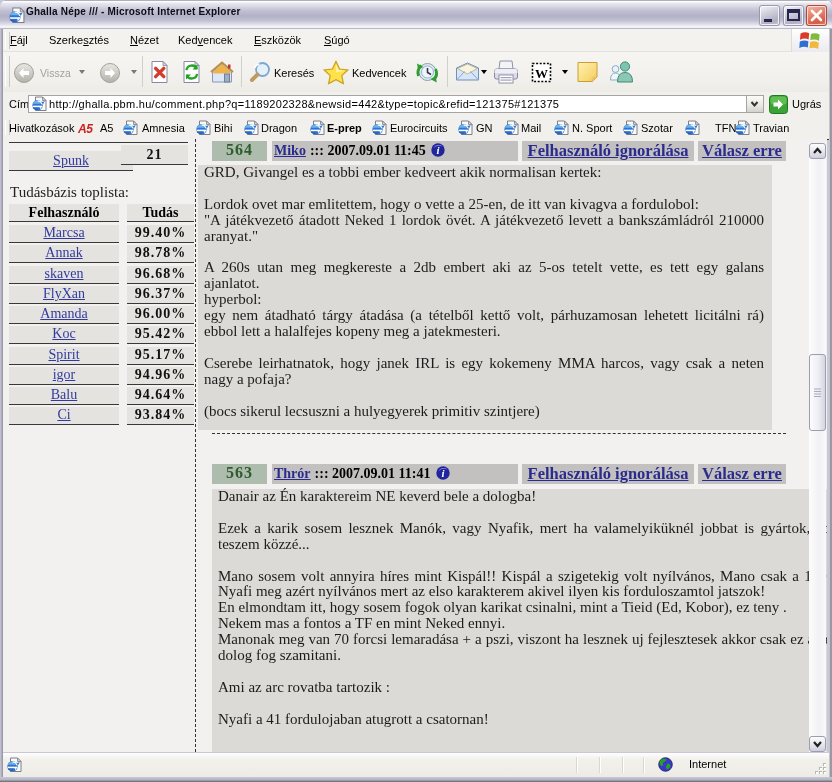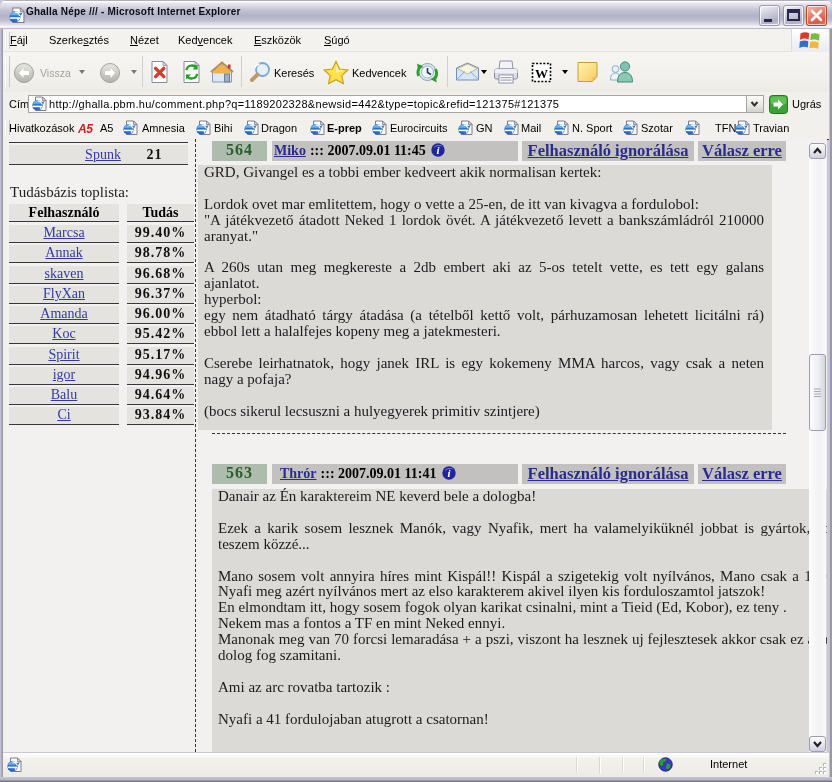--- a/index.html
+++ b/index.html
@@ -298,21 +298,21 @@
     <div class="link-item" style="left:696px;margin-left:16px;">TFN</div>
     <svg class="lico" style="left:731px;" viewBox="0 0 16 16">
         <use href="#iepage"></use>
       </svg>
     <div class="link-item" style="left:750px;">Travian</div>
   </div>
 
   <div class="content" id="content">
 
     <div style="position:absolute;left:6px;top:3px;width:179px;height:1px;background:#38383a;"></div>
-    <div class="scell" style="left:6px;top:6px;width:124px;height:19px;padding-left:32px;">
+    <div class="scell" style="left:6px;top:12px;width:124px;height:19px;">
         <div style="text-align:center;font-size:14px;padding-top:2px;"><span class="slink">Spunk</span></div>
       </div>
     <div class="scell" style="left:118px;top:6px;width:67px;height:19px;">
         <div class="snum" style="text-align:center;font-size:14px;padding-top:2px;">21</div>
       </div>
     <div style="position:absolute;left:7px;top:45px;font-size:15px;color:#222;">Tudásbázis toplista:</div>
 
     <div class="srow" style="top:64px;">
       <div class="scell sc1">
           <div style="font-weight:bold;padding-top:1px;">Felhasználó</div>
@@ -427,21 +427,21 @@
 egy nem átadható tárgy átadása (a tételből kettő volt, párhuzamosan lehetett licitálni rá) ebbol lett a halalfejes kopeny meg a jatekmesteri.<br>
 <br>
 Cserebe leirhatnatok, hogy janek IRL is egy kokemeny MMA harcos, vagy csak a neten nagy a pofaja?<br>
 <br>
 (bocs sikerul lecsuszni a hulyegyerek primitiv szintjere)
     </div>
     <div class="pdash" style="left:209px;top:294px;"></div>
 
     <div class="phead" style="left:209px;top:325px;width:574px;">
       <div class="pc pnum" style="left:0;width:55px;">563</div>
-      <div class="pc" style="left:60px;width:246px;padding-left:8px;box-sizing:border-box;">
+      <div class="pc" style="left:60px;width:246px;padding-left:2px;box-sizing:border-box;">
         <span class="phlink">Thrór</span>
         <span style="font-weight:bold;font-size:14px;"> ::: 2007.09.01 11:41 </span><svg width="14" height="14" viewBox="0 0 14 14" style="vertical-align:-2px;margin-left:2px;">
             <circle cx="7" cy="7" r="6.7" fill="#20259e"></circle>
             <path d="M2.5 5.2 a5.6 5.2 0 0 1 9 -1.8 q-2 -1 -4.5 -0.6 q-2.5 0.4 -4.5 2.4 z" fill="#8f93d8"></path>
             <text x="7" y="11" text-anchor="middle" font-size="11" font-weight="bold" font-style="italic" font-family="Liberation Serif,serif" fill="#fff">i</text>
           </svg>
       </div>
       <div class="pc" style="left:310px;width:172px;text-align:center;"><span class="phlink" style="font-size:16.5px;">Felhasználó ignorálása</span></div>
       <div class="pc" style="left:486px;width:88px;text-align:center;"><span class="phlink" style="font-size:16.5px;">Válasz erre</span></div>
     </div>
@@ -481,21 +481,21 @@
       </svg>
     <div class="spane" style="left:573px;"></div>
     <div class="spane" style="left:596px;"></div>
     <div class="spane" style="left:619px;"></div>
     <div class="spane" style="left:640px;"></div>
     <svg style="position:absolute;left:655px;top:4px;" width="15" height="15" viewBox="0 0 15 15">
       <circle cx="7.5" cy="7.5" r="6.8" fill="#3838c8" stroke="#202060" stroke-width="0.8"></circle>
       <path d="M3 3 q2.5 -2 5 -1 q1 1.5 -1 2.5 q-2.5 0.5 -2 2.5 q0.5 2 -1.5 2 q-2 -0.5 -2 -3 q0 -2 1.5 -3 z" fill="#28a028"></path>
       <path d="M9.5 6.5 q2.5 0 3 2 q-0.5 2.5 -2.5 3.5 q-2 0.5 -2 -1.5 q0 -2 1.5 -4 z" fill="#28a028"></path>
     </svg>
-    <div style="position:absolute;left:707px;top:5px;">Internet</div>
+    <div style="position:absolute;left:686px;top:5px;">Internet</div>
     <svg style="position:absolute;right:2px;bottom:2px;" width="13" height="13">
       <g fill="#b8b7b1">
           <rect x="9" y="1" width="3" height="3"></rect>
           <rect x="5" y="5" width="3" height="3"></rect>
           <rect x="9" y="5" width="3" height="3"></rect>
           <rect x="1" y="9" width="3" height="3"></rect>
           <rect x="5" y="9" width="3" height="3"></rect>
           <rect x="9" y="9" width="3" height="3"></rect>
         </g>
       <g fill="#fff">

